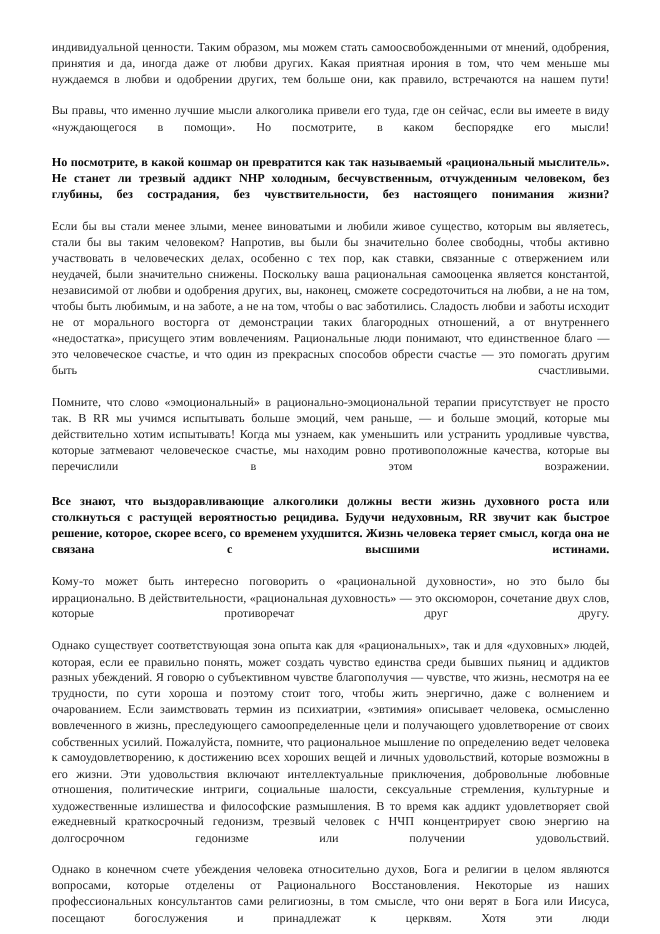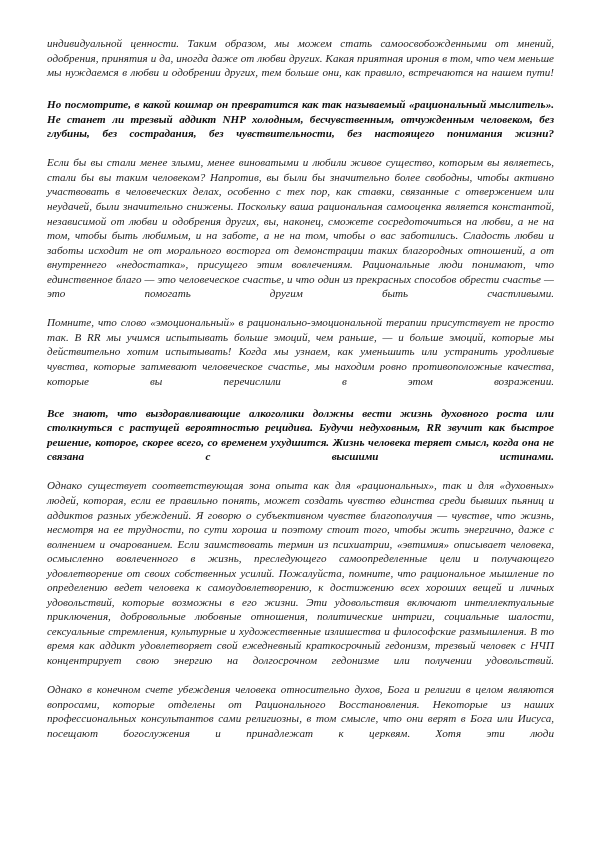--- a/index.html
+++ b/index.html
@@ -32,21 +32,20 @@
     margin: 0;
     padding: 0;
     text-align: justify;
     text-justify: inter-word;
     font-size: 11.1px;
     line-height: 14.55px;
     letter-spacing: 0.01px;
     word-spacing: 0.1px;
     hyphens: none;
     color: #1d1d1d;
-    font-style: italic;
   }
   p.para.bold {
     font-weight: bold;
     color: #0d0d0d;
   }
   
   p.gap-before {
     margin-top: 3px;
   }
   
@@ -57,28 +56,30 @@
   }
 </style>
 </head>
 <body>
 
 <div class="page">
   <div class="text-column">
 
     <p class="para">индивидуальной ценности. Таким образом, мы можем стать самоосвобожденными от мнений, одобрения, принятия и да, иногда даже от любви других. Какая приятная ирония в том, что чем меньше мы нуждаемся в любви и одобрении других, тем больше они, как правило, встречаются на нашем пути!</p>
 
+    <p class="para">Вы правы, что именно лучшие мысли алкоголика привели его туда, где он сейчас, если вы имеете в виду «нуждающегося в помощи». Но посмотрите, в каком беспорядке его мысли!</p>
 
     <p class="para bold gap-before">Но посмотрите, в какой кошмар он превратится как так называемый «рациональный мыслитель». Не станет ли трезвый аддикт NHP холодным, бесчувственным, отчужденным человеком, без глубины, без сострадания, без чувствительности, без настоящего понимания жизни?</p>
 
     <p class="para">Если бы вы стали менее злыми, менее виноватыми и любили живое существо, которым вы являетесь, стали бы вы таким человеком? Напротив, вы были бы значительно более свободны, чтобы активно участвовать в человеческих делах, особенно с тех пор, как ставки, связанные с отвержением или неудачей, были значительно снижены. Поскольку ваша рациональная самооценка является константой, независимой от любви и одобрения других, вы, наконец, сможете сосредоточиться на любви, а не на том, чтобы быть любимым, и на заботе, а не на том, чтобы о вас заботились. Сладость любви и заботы исходит не от морального восторга от демонстрации таких благородных отношений, а от внутреннего «недостатка», присущего этим вовлечениям. Рациональные люди понимают, что единственное благо — это человеческое счастье, и что один из прекрасных способов обрести счастье — это помогать другим быть счастливыми.</p>
 
     <p class="para">Помните, что слово «эмоциональный» в рационально-эмоциональной терапии присутствует не просто так. В RR мы учимся испытывать больше эмоций, чем раньше, — и больше эмоций, которые мы действительно хотим испытывать! Когда мы узнаем, как уменьшить или устранить уродливые чувства, которые затмевают человеческое счастье, мы находим ровно противоположные качества, которые вы перечислили в этом возражении.</p>
 
     <p class="para bold gap-before">Все знают, что выздоравливающие алкоголики должны вести жизнь духовного роста или столкнуться с растущей вероятностью рецидива. Будучи недуховным, RR звучит как быстрое решение, которое, скорее всего, со временем ухудшится. Жизнь человека теряет смысл, когда она не связана с высшими истинами.</p>
 
+    <p class="para">Кому-то может быть интересно поговорить о «рациональной духовности», но это было бы иррационально. В действительности, «рациональная духовность» — это оксюморон, сочетание двух слов, которые противоречат друг другу.</p>
 
     <p class="para">Однако существует соответствующая зона опыта как для «рациональных», так и для «духовных» людей, которая, если ее правильно понять, может создать чувство единства среди бывших пьяниц и аддиктов разных убеждений. Я говорю о субъективном чувстве благополучия — чувстве, что жизнь, несмотря на ее трудности, по сути хороша и поэтому стоит того, чтобы жить энергично, даже с волнением и очарованием. Если заимствовать термин из психиатрии, «эвтимия» описывает человека, осмысленно вовлеченного в жизнь, преследующего самоопределенные цели и получающего удовлетворение от своих собственных усилий. Пожалуйста, помните, что рациональное мышление по определению ведет человека к самоудовлетворению, к достижению всех хороших вещей и личных удовольствий, которые возможны в его жизни. Эти удовольствия включают интеллектуальные приключения, добровольные любовные отношения, политические интриги, социальные шалости, сексуальные стремления, культурные и художественные излишества и философские размышления. В то время как аддикт удовлетворяет свой ежедневный краткосрочный гедонизм, трезвый человек с НЧП концентрирует свою энергию на долгосрочном гедонизме или получении удовольствий.</p>
 
     <p class="para">Однако в конечном счете убеждения человека относительно духов, Бога и религии в целом являются вопросами, которые отделены от Рационального Восстановления. Некоторые из наших профессиональных консультантов сами религиозны, в том смысле, что они верят в Бога или Иисуса, посещают богослужения и принадлежат к церквям. Хотя эти люди</p>
 
   </div>
 </div>
 
 </body></html>

